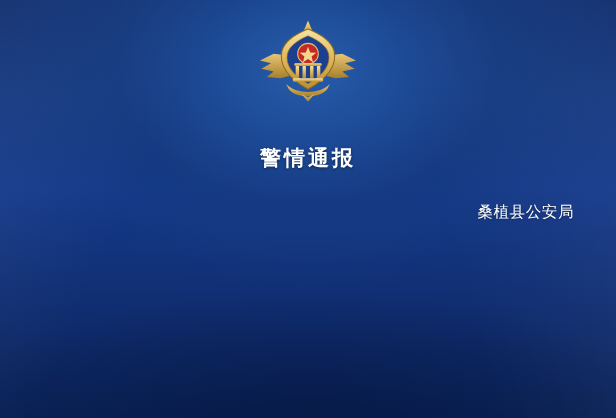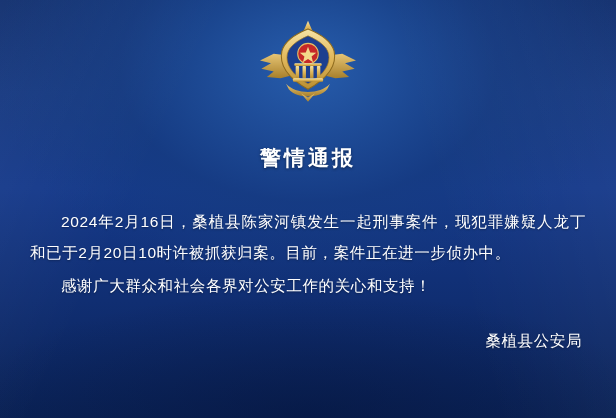--- a/index.html
+++ b/index.html
@@ -28,21 +28,21 @@
       linear-gradient(115deg, rgba(255,255,255,0.06) 0%, rgba(255,255,255,0.0) 28%),
       linear-gradient(255deg, rgba(255,255,255,0.05) 0%, rgba(255,255,255,0.0) 32%),
       radial-gradient(ellipse 520px 180px at 50% 100%, rgba(5,20,60,0.55) 0%, rgba(5,20,60,0) 70%);
     pointer-events: none;
   }
   .content {
     position: relative;
     z-index: 2;
     height: 100%;
     box-sizing: border-box;
-    padding: 0 30px;
+    padding: 0 38px;
     border-radius: 10px;
   }
 
   .emblem-wrap {
     display: flex;
     justify-content: center;
     padding-top: 18px;
   }
   .emblem {
     width: 110px;
@@ -132,23 +132,19 @@
 
         <g fill="url(#goldDark)">
           <path d="M48 96 C 62 112, 98 112, 112 96 L 108 104 C 96 118, 64 118, 52 104 Z"></path>
           <path d="M70 110 L80 122 L90 110 L80 116 Z"></path>
         </g>
       </svg>
     </div>
 
     <div class="doc-title">警情通报</div>
 
-    <div class="body-block">
-      <div class="para">2024年2月16日，桑植县陈家河镇发生一起刑事案件，现犯罪嫌疑人龙丁和已于2月20日10时许被抓获归案。目前，案件正在进一步侦办中。</div>
-      <div class="para">感谢广大群众和社会各界对公安工作的关心和支持！</div>
-    </div>
 
     <div class="signature">
       <div>桑植县公安局</div>
     </div>
 
   </div>
 </div>
 
 </body></html>

